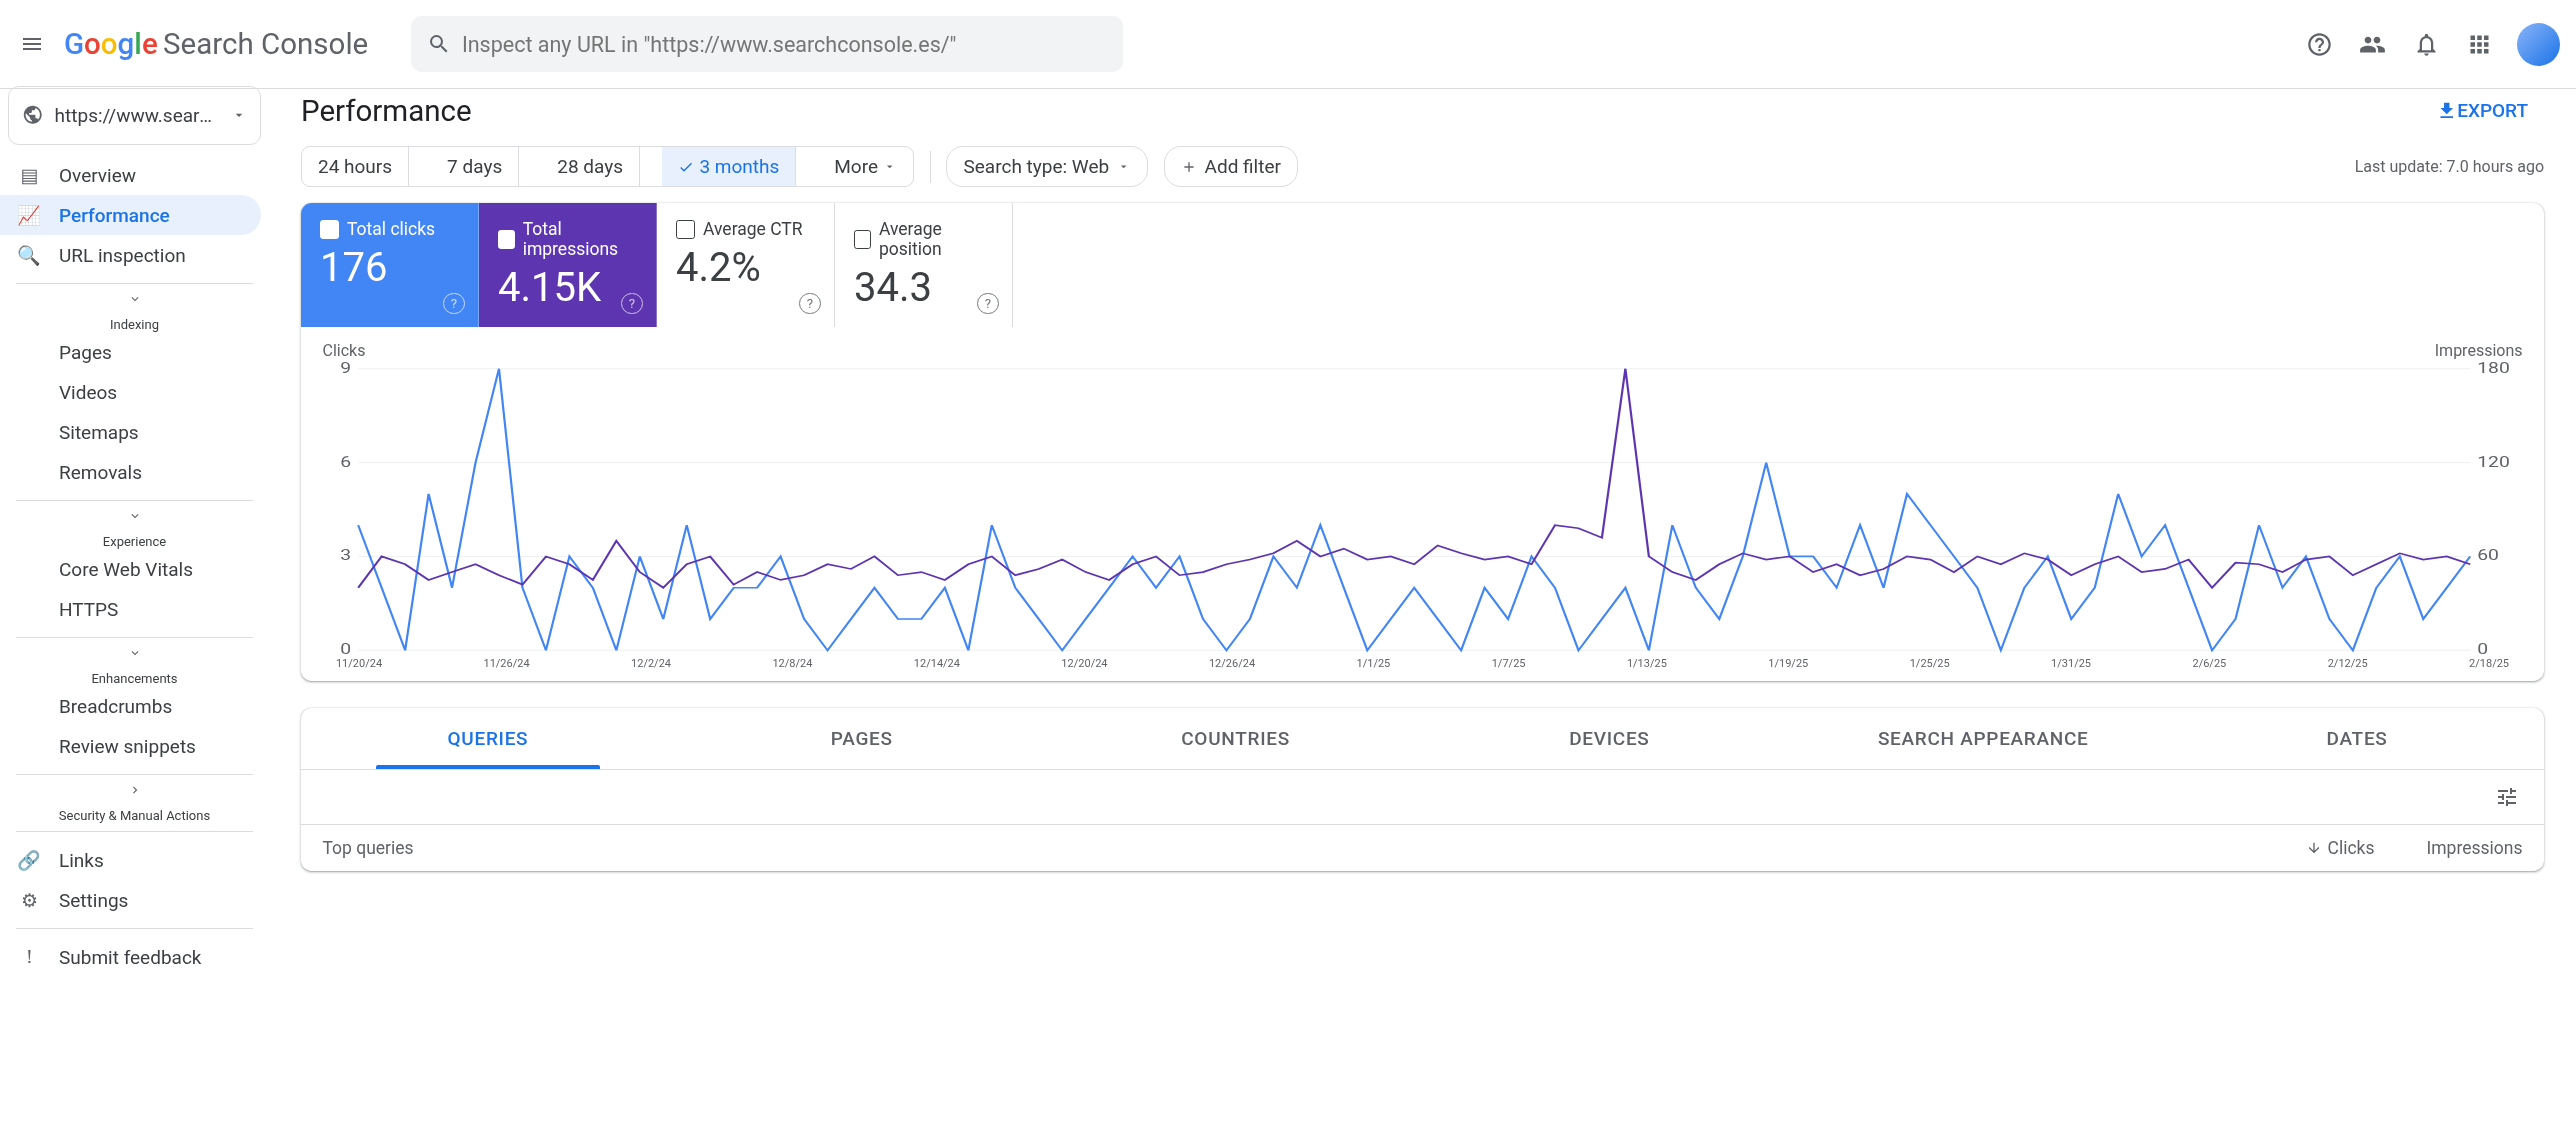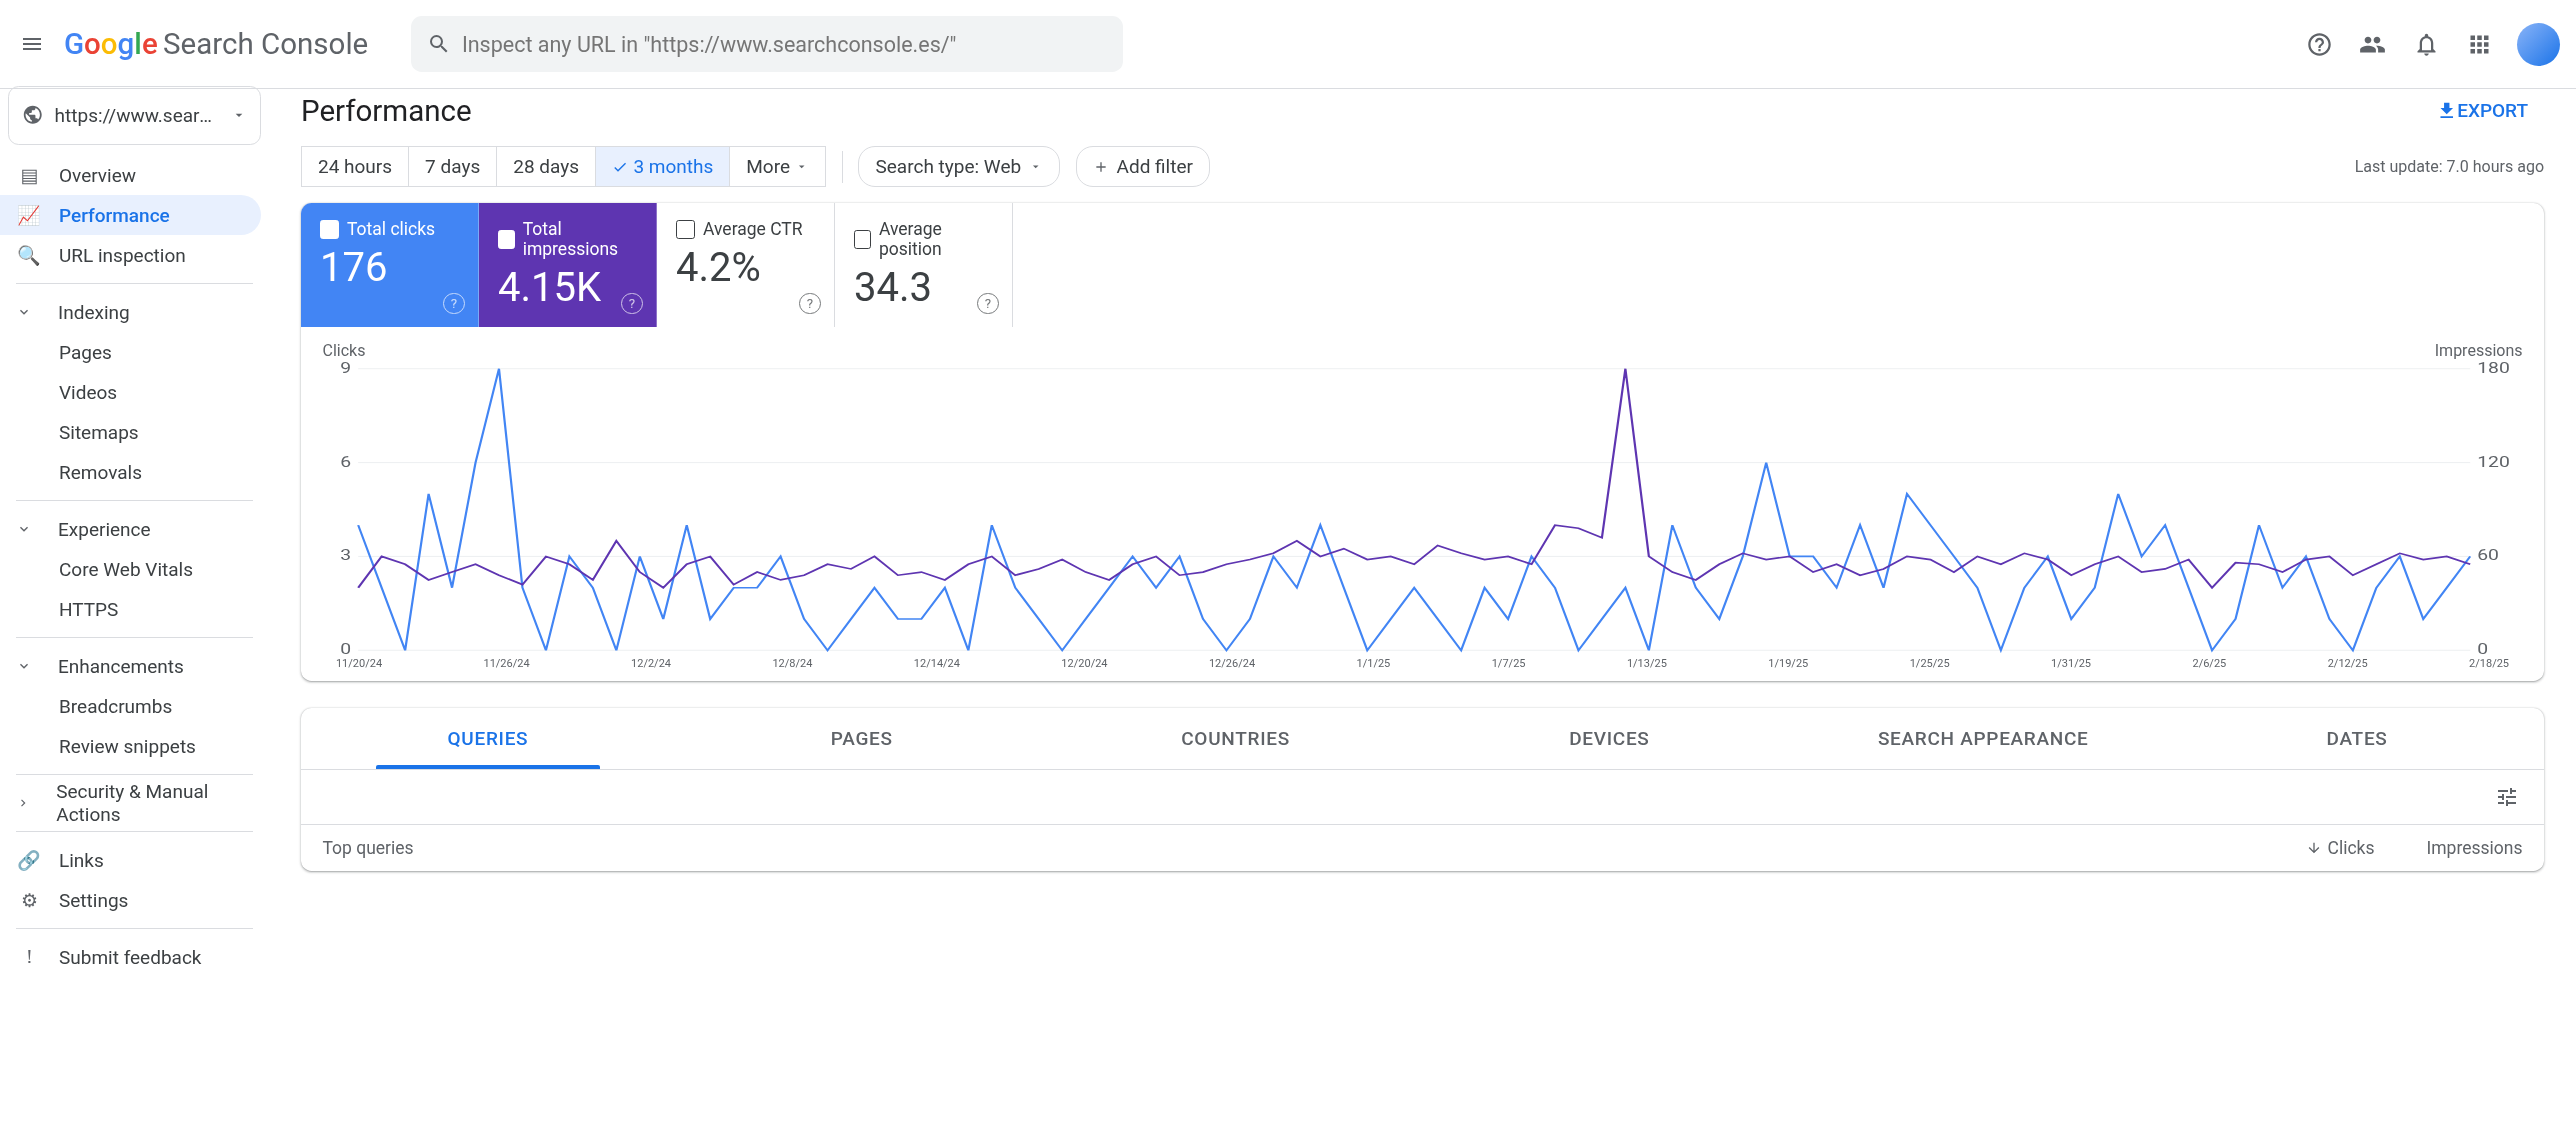--- a/index.html
+++ b/index.html
@@ -24,32 +24,32 @@
 
 .sidebar { position: absolute; top: 75px; left: 0; width: 269px; height: calc(100% - 75px); overflow-y: auto; padding-top: 10.7px; }
 .property-sel { margin: 0 8px 10.7px; border: 0.7px solid #dadce0; border-radius: 10.7px; height: 59px; display: flex; align-items: center; padding: 0 13.4px; gap: 10.7px; cursor: pointer; }
 .property-sel span { font-size: 19px; color: #3c4043; flex: 1; white-space: nowrap; overflow: hidden; text-overflow: ellipsis; }
 
 .nav-item { height: 40px; display: flex; align-items: center; padding: 0 16px; gap: 16px; font-size: 19px; color: #3c4043; cursor: pointer; border-radius: 0 20px 20px 0; margin-right: 8px; }
 .nav-item.active { background: #e8f0fe; color: #1a73e8; font-weight: 500; }
 .nav-item .nicon { width: 27px; height: 27px; display: flex; align-items: center; justify-content: center; color: #5f6368; }
 .nav-item.active .nicon { color: #1a73e8; }
 
-.nav-group { height: 40px; display: flex; align-items: center; padding: 0 16px; gap: 26px; font-size: 19px; color: #3c4043; cursor: pointer; }
+.nav-group { height: 40px; display: flex; align-items: center; padding: 0 16px; gap: 11px; font-size: 13px; color: #3c4043; cursor: pointer; flex-direction: column; }
 .nav-sub { padding-left: 59px !important; }
 .nav-divider { border-top: 0.7px solid #dadce0; margin: 8px 16px; }
 
 
 .main { position: absolute; top: 75px; left: 269px; right: 0; bottom: 0; padding: 16px 32px; overflow-y: auto; }
 .page-head { display: flex; align-items: center; justify-content: space-between; margin-bottom: 16px; }
 .page-title { font-size: 29.5px; color: #202124; font-weight: 400; }
 .export-btn { display: flex; align-items: center; gap: 0; color: #1a73e8; font-size: 19px; font-weight: 500; cursor: pointer; padding: 8px 16px; }
 
 .toolbar { display: flex; align-items: center; gap: 16px; margin-bottom: 16px; flex-wrap: wrap; }
-.seg-group { display: flex; border: 0.7px solid #dadce0; border-radius: 0; overflow: hidden; }
+.seg-group { display: flex; border: 0.7px solid #dadce0; border-radius: 9px; overflow: hidden; gap: 22px; }
 .seg-btn { padding: 8px 16px; font-size: 19px; color: #3c4043; border-right: 0.7px solid #dadce0; cursor: pointer; display: flex; align-items: center; gap: 5.4px; }
 .seg-btn:last-child { border-right: none; }
 .seg-btn.active { background: #e8f0fe; color: #1a73e8; }
 .chip-btn { border: 0.7px solid #dadce0; border-radius: 17px; padding: 8px 16px; font-size: 19px; color: #3c4043; cursor: pointer; display: flex; align-items: center; gap: 8px; }
 .vdiv { width: 0.7px; height: 32px; background: #dadce0; }
 .last-update { margin-left: auto; font-size: 16px; color: #5f6368; }
 
 
 .card { background: #fff; border-radius: 10.7px; box-shadow: 0 0.7px 1.3px rgba(60,64,67,.3), 0 0.7px 2px 0.7px rgba(60,64,67,.15); margin-bottom: 27px; overflow: hidden; }
 

